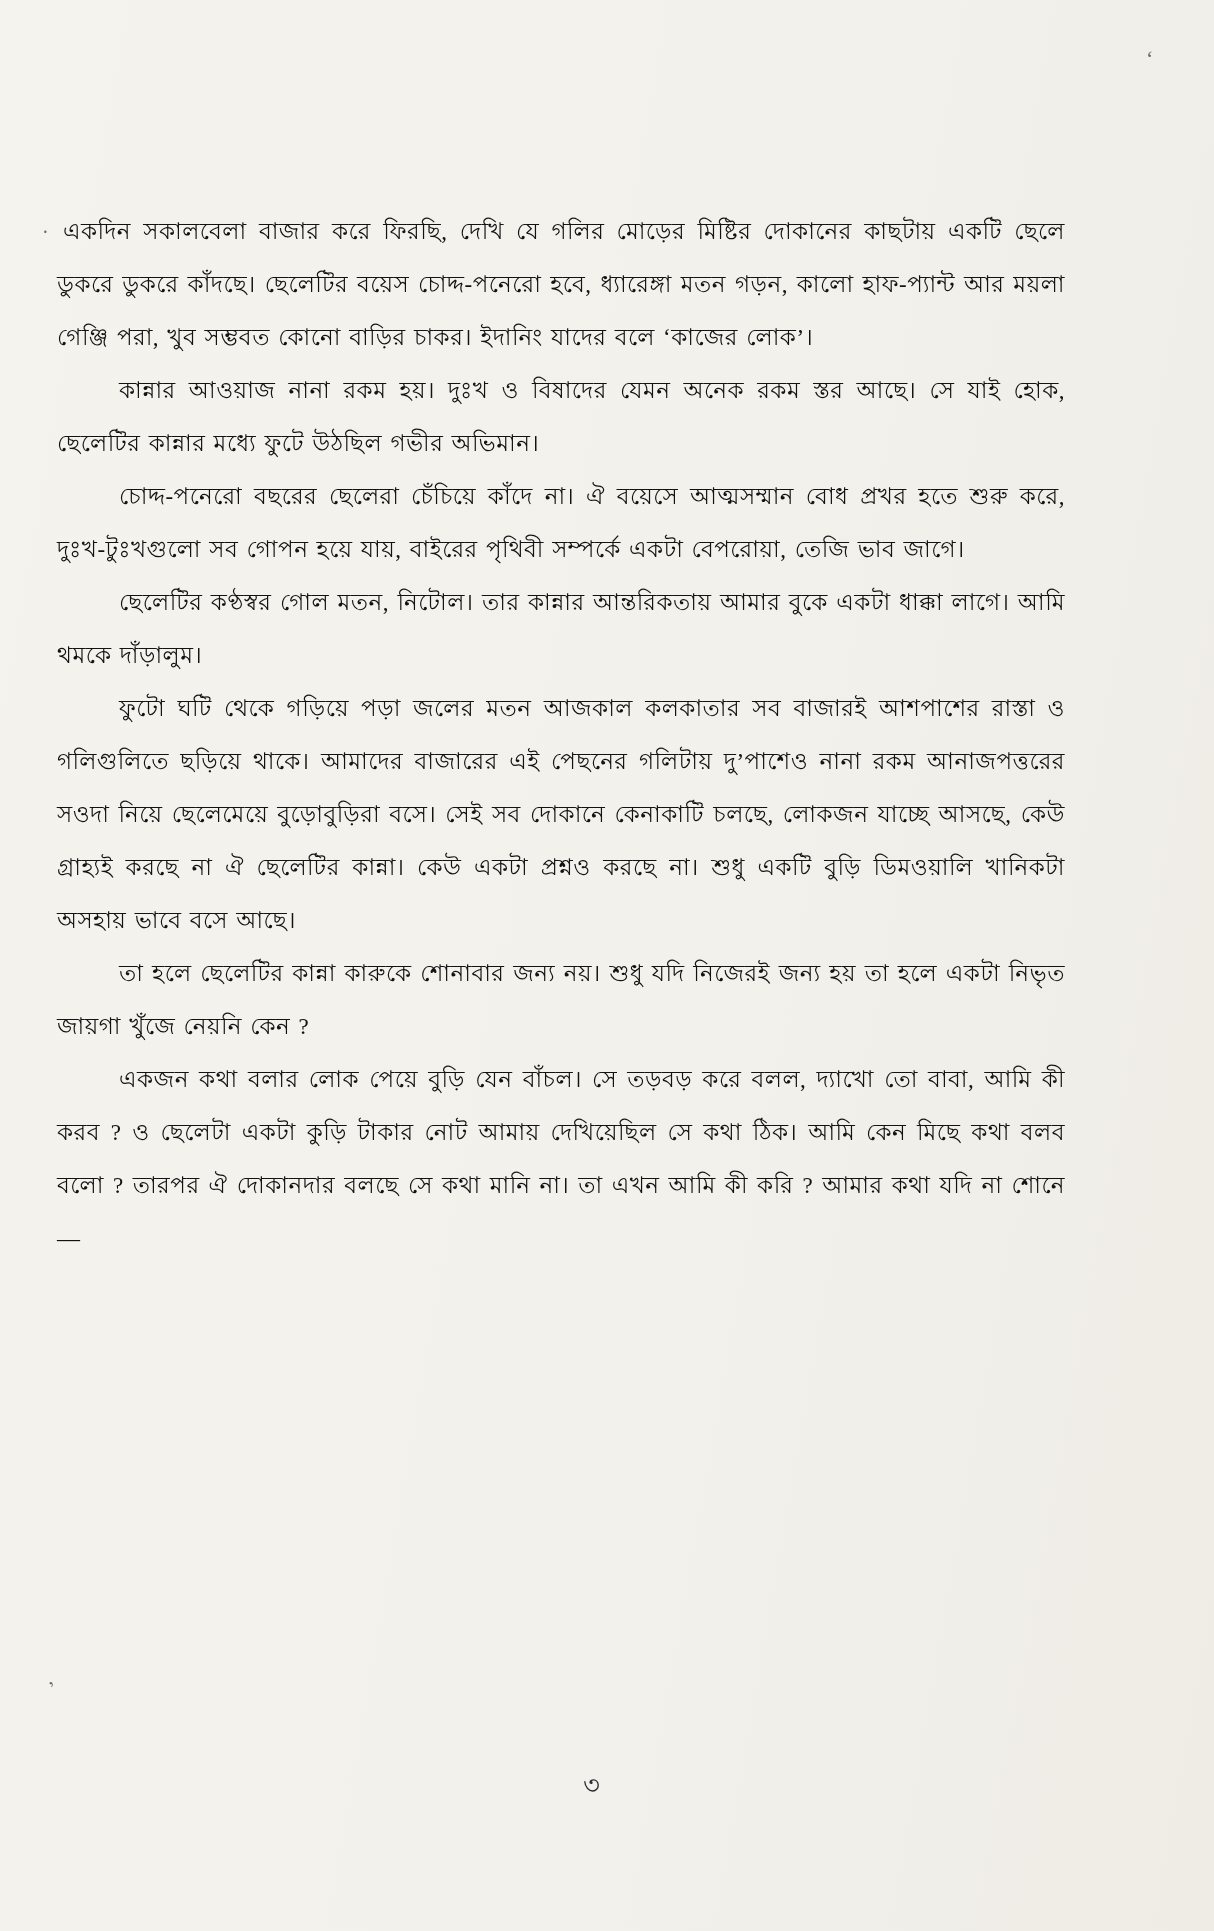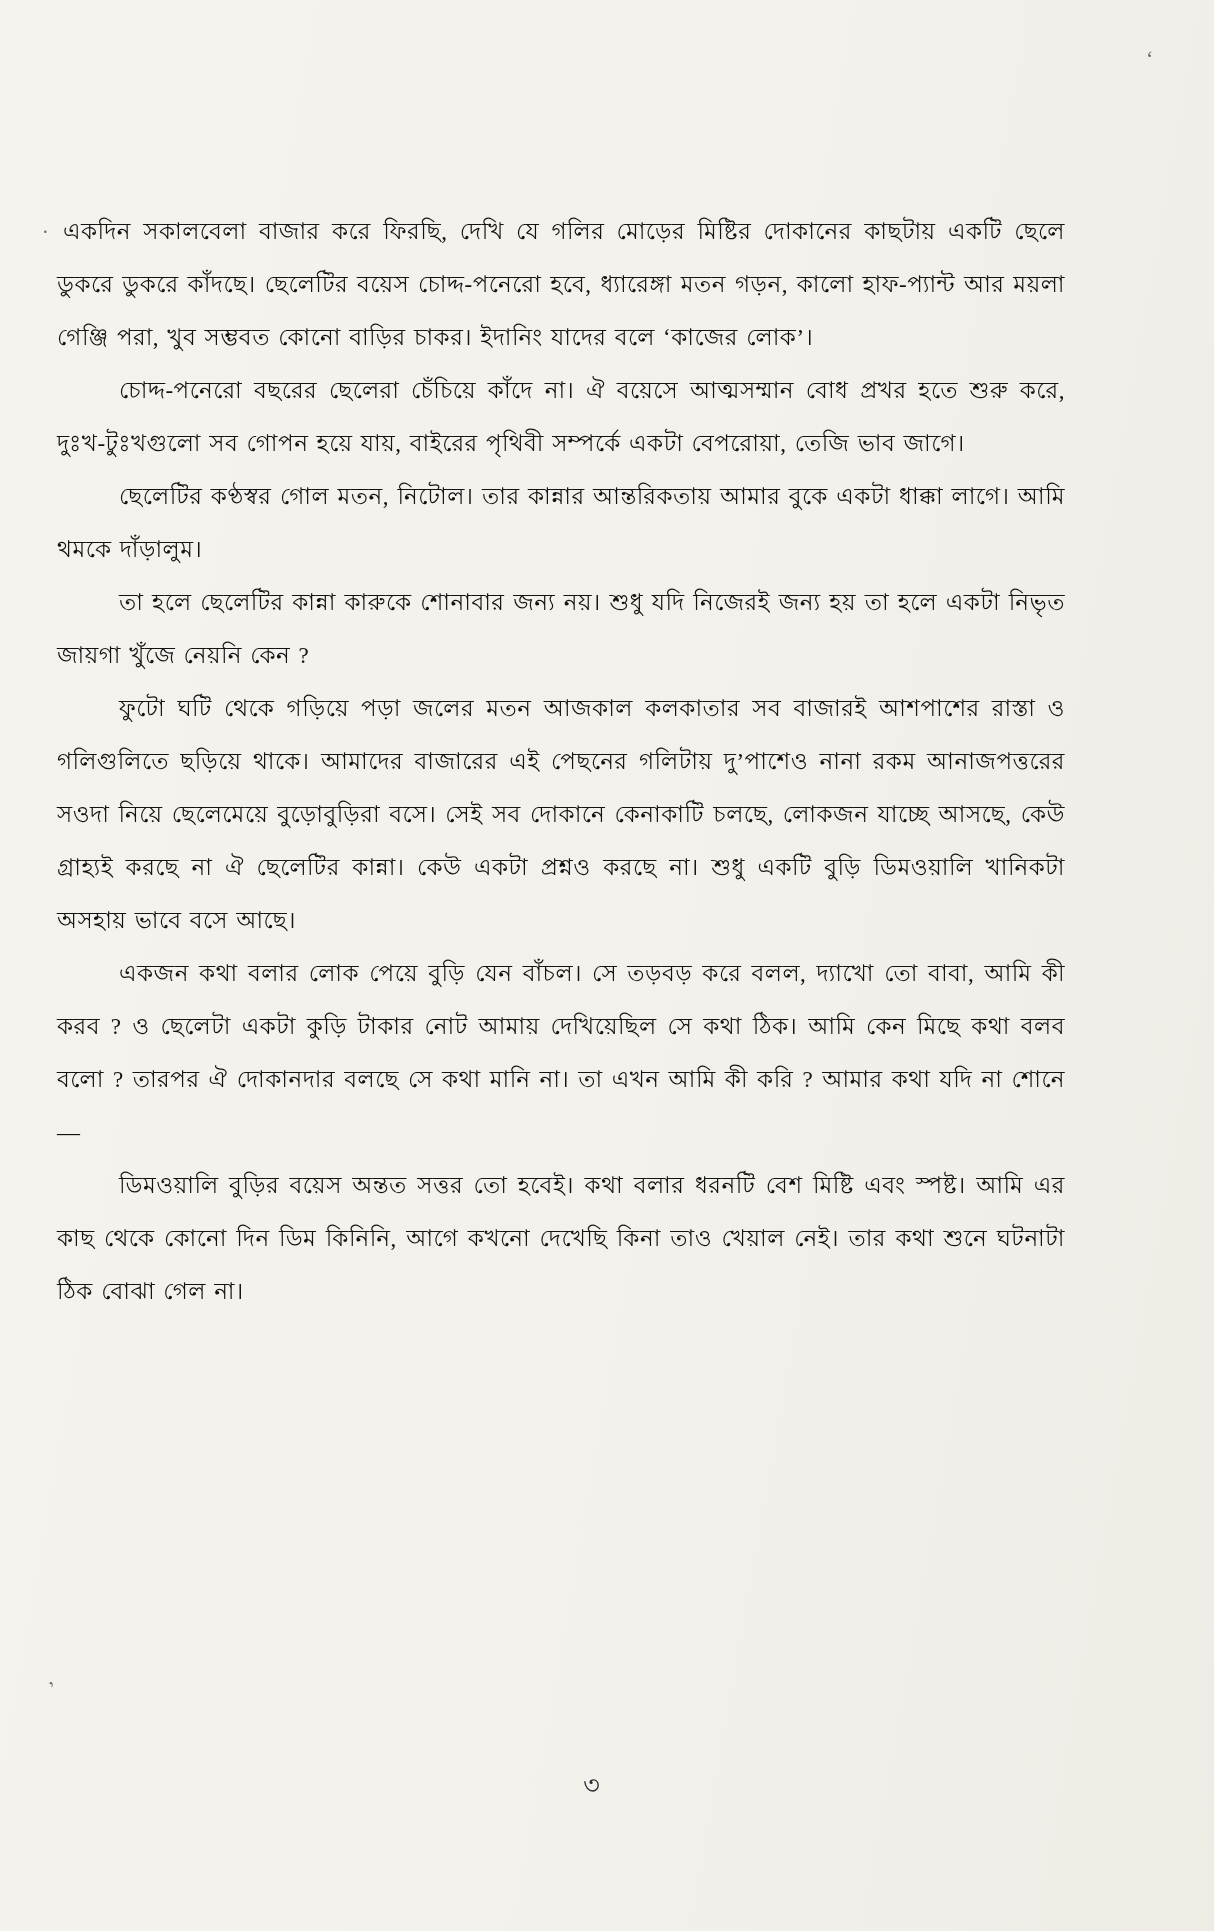--- a/index.html
+++ b/index.html
@@ -60,23 +60,23 @@
 <body>
 
 <div class="page">
 
   <span class="artifact mark-top-right">ʻ</span>
   <span class="artifact mark-before-first-line">·</span>
   <span class="artifact mark-bottom-left">‚</span>
 
   <main class="text-block">
     <p class="para first">একদিন সকালবেলা বাজার করে ফিরছি, দেখি যে গলির মোড়ের মিষ্টির দোকানের কাছটায় একটি ছেলে ডুকরে ডুকরে কাঁদছে। ছেলেটির বয়েস চোদ্দ-পনেরো হবে, ধ্যারেঙ্গা মতন গড়ন, কালো হাফ-প্যান্ট আর ময়লা গেঞ্জি পরা, খুব সম্ভবত কোনো বাড়ির চাকর। ইদানিং যাদের বলে ‘কাজের লোক’।</p>
+    <p class="para">কান্নার আওয়াজ নানা রকম হয়। দুঃখ ও বিষাদের যেমন অনেক রকম স্তর আছে। সে যাই হোক, ছেলেটির কান্নার মধ্যে ফুটে উঠছিল গভীর অভিমান।</p>
     <p class="para">চোদ্দ-পনেরো বছরের ছেলেরা চেঁচিয়ে কাঁদে না। ঐ বয়েসে আত্মসম্মান বোধ প্রখর হতে শুরু করে, দুঃখ-টুঃখগুলো সব গোপন হয়ে যায়, বাইরের পৃথিবী সম্পর্কে একটা বেপরোয়া, তেজি ভাব জাগে।</p>
     <p class="para">ছেলেটির কণ্ঠস্বর গোল মতন, নিটোল। তার কান্নার আন্তরিকতায় আমার বুকে একটা ধাক্কা লাগে। আমি থমকে দাঁড়ালুম।</p>
+    <p class="para">ফুটো ঘটি থেকে গড়িয়ে পড়া জলের মতন আজকাল কলকাতার সব বাজারই আশপাশের রাস্তা ও গলিগুলিতে ছড়িয়ে থাকে। আমাদের বাজারের এই পেছনের গলিটায় দু’পাশেও নানা রকম আনাজপত্তরের সওদা নিয়ে ছেলেমেয়ে বুড়োবুড়িরা বসে। সেই সব দোকানে কেনাকাটি চলছে, লোকজন যাচ্ছে আসছে, কেউ গ্রাহ্যই করছে না ঐ ছেলেটির কান্না। কেউ একটা প্রশ্নও করছে না। শুধু একটি বুড়ি ডিমওয়ালি খানিকটা অসহায় ভাবে বসে আছে।</p>
     <p class="para">তা হলে ছেলেটির কান্না কারুকে শোনাবার জন্য নয়। শুধু যদি নিজেরই জন্য হয় তা হলে একটা নিভৃত জায়গা খুঁজে নেয়নি কেন ?</p>
-    <p class="para">ফুটো ঘটি থেকে গড়িয়ে পড়া জলের মতন আজকাল কলকাতার সব বাজারই আশপাশের রাস্তা ও গলিগুলিতে ছড়িয়ে থাকে। আমাদের বাজারের এই পেছনের গলিটায় দু’পাশেও নানা রকম আনাজপত্তরের সওদা নিয়ে ছেলেমেয়ে বুড়োবুড়িরা বসে। সেই সব দোকানে কেনাকাটি চলছে, লোকজন যাচ্ছে আসছে, কেউ গ্রাহ্যই করছে না ঐ ছেলেটির কান্না। কেউ একটা প্রশ্নও করছে না। শুধু একটি বুড়ি ডিমওয়ালি খানিকটা অসহায় ভাবে বসে আছে।</p>
     <p class="para">একজন কথা বলার লোক পেয়ে বুড়ি যেন বাঁচল। সে তড়বড় করে বলল, দ্যাখো তো বাবা, আমি কী করব ? ও ছেলেটা একটা কুড়ি টাকার নোট আমায় দেখিয়েছিল সে কথা ঠিক। আমি কেন মিছে কথা বলব বলো ? তারপর ঐ দোকানদার বলছে সে কথা মানি না। তা এখন আমি কী করি ? আমার কথা যদি না শোনে—</p>
-    <p class="para">ডিমওয়ালি বুড়ির বয়েস অন্তত সত্তর তো হবেই। কথা বলার ধরনটি বেশ মিষ্টি এবং স্পষ্ট। আমি এর কাছ থেকে কোনো দিন ডিম কিনিনি, আগে কখনো দেখেছি কিনা তাও খেয়াল নেই। তার কথা শুনে ঘটনাটা ঠিক বোঝা গেল না।</p>
   </main>
 
   <div class="page-number">৩</div>
 
 </div>
 
 </body></html>

